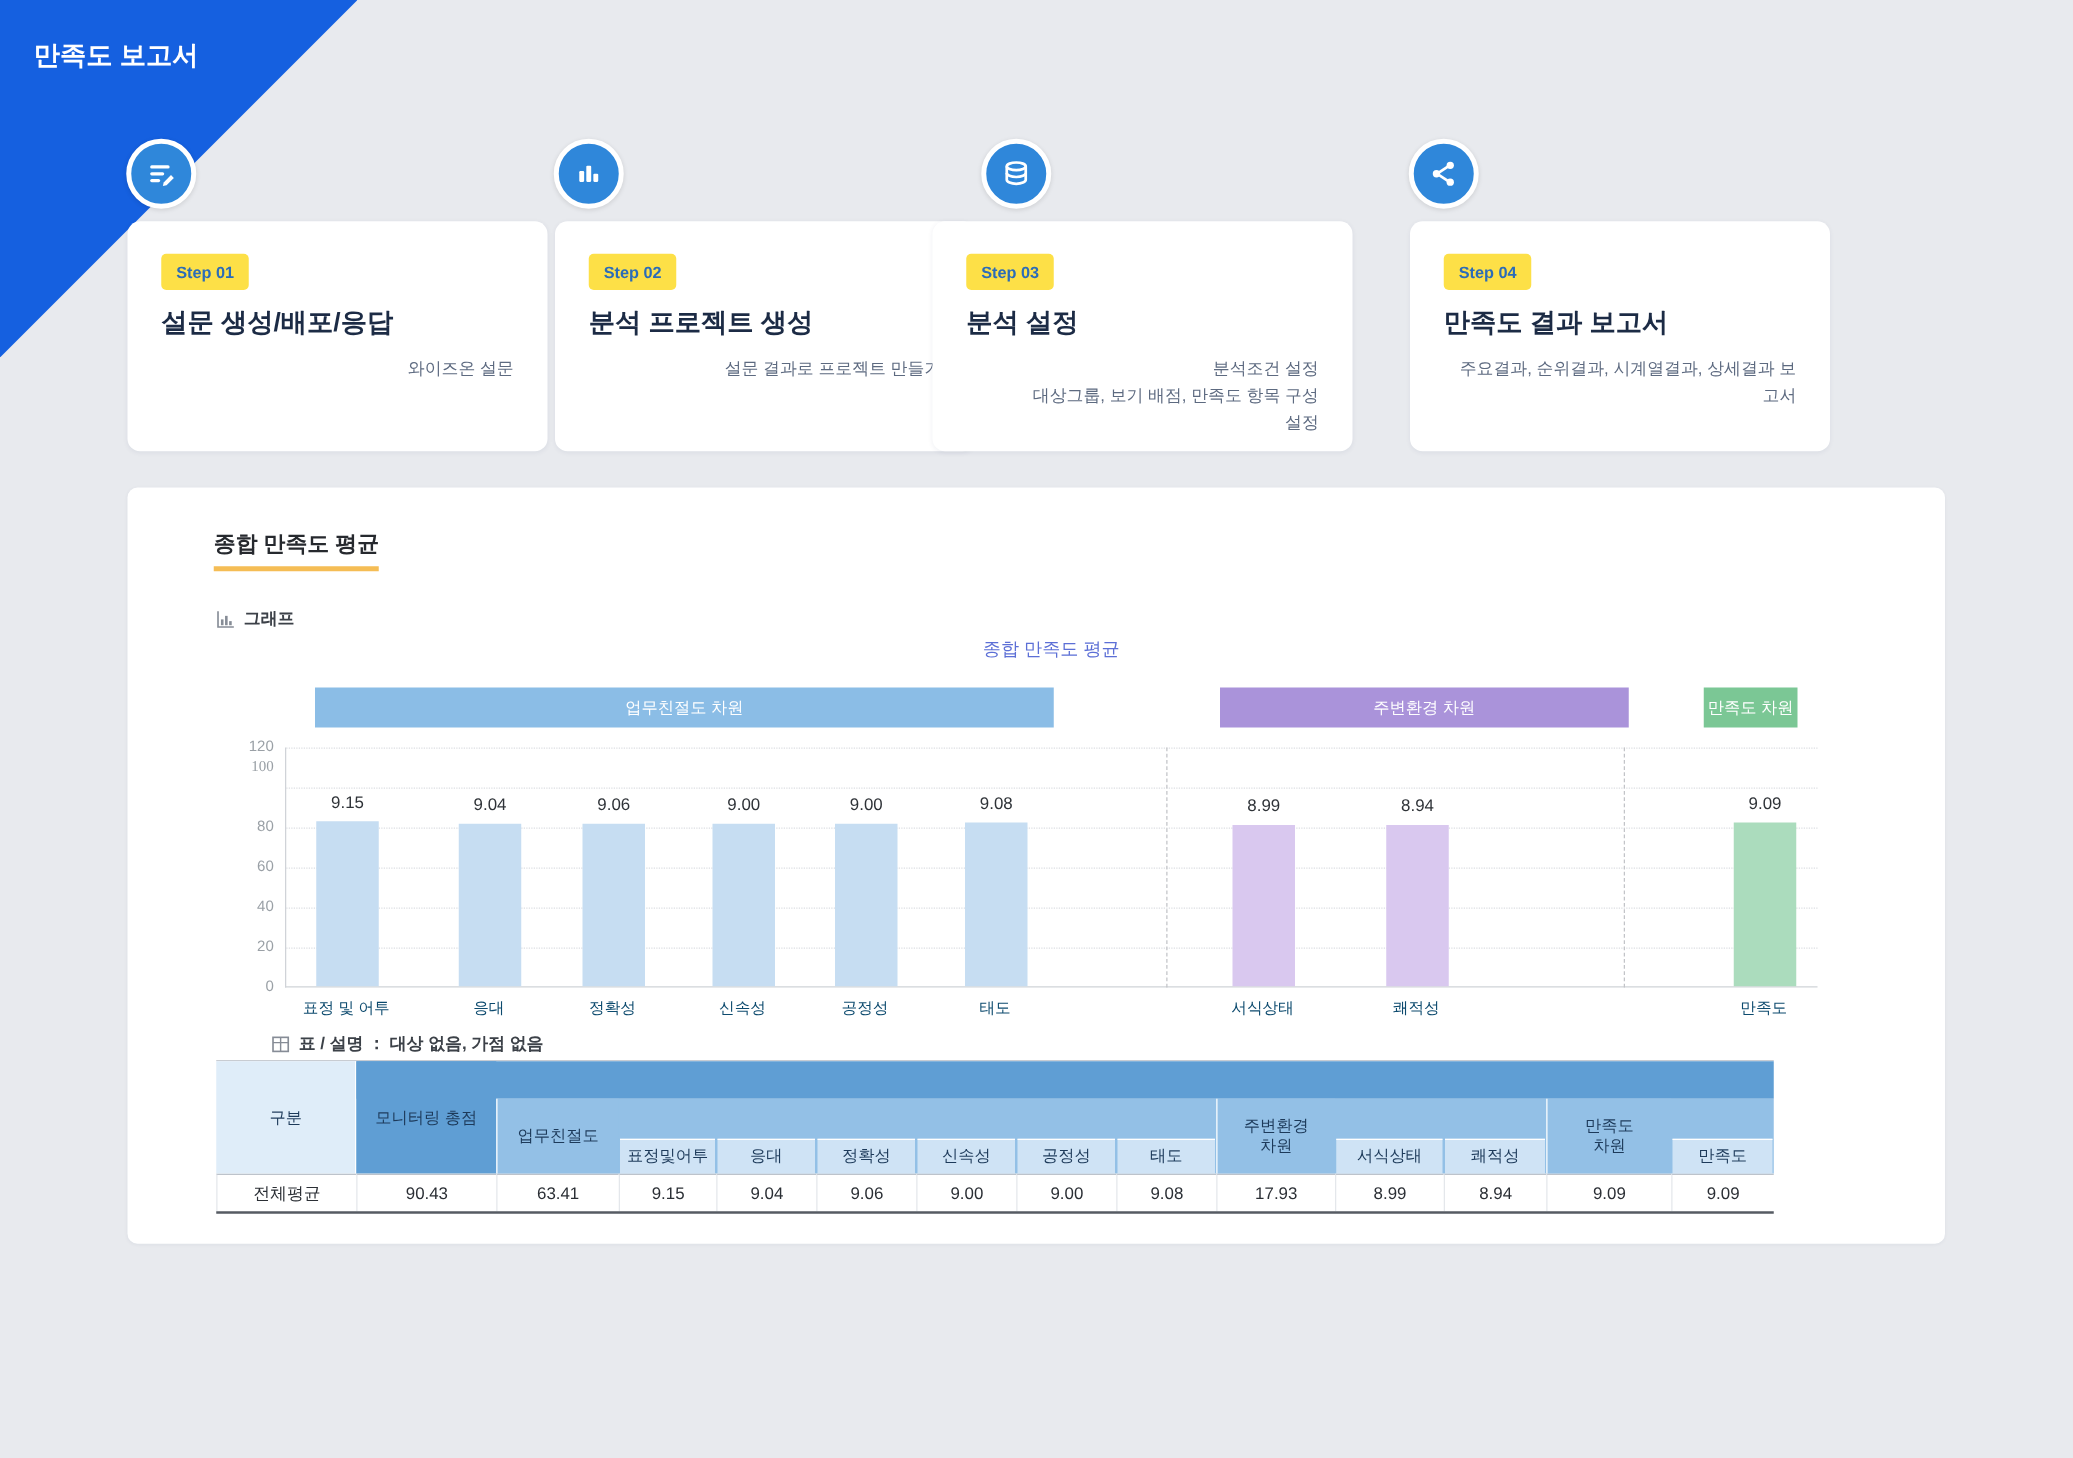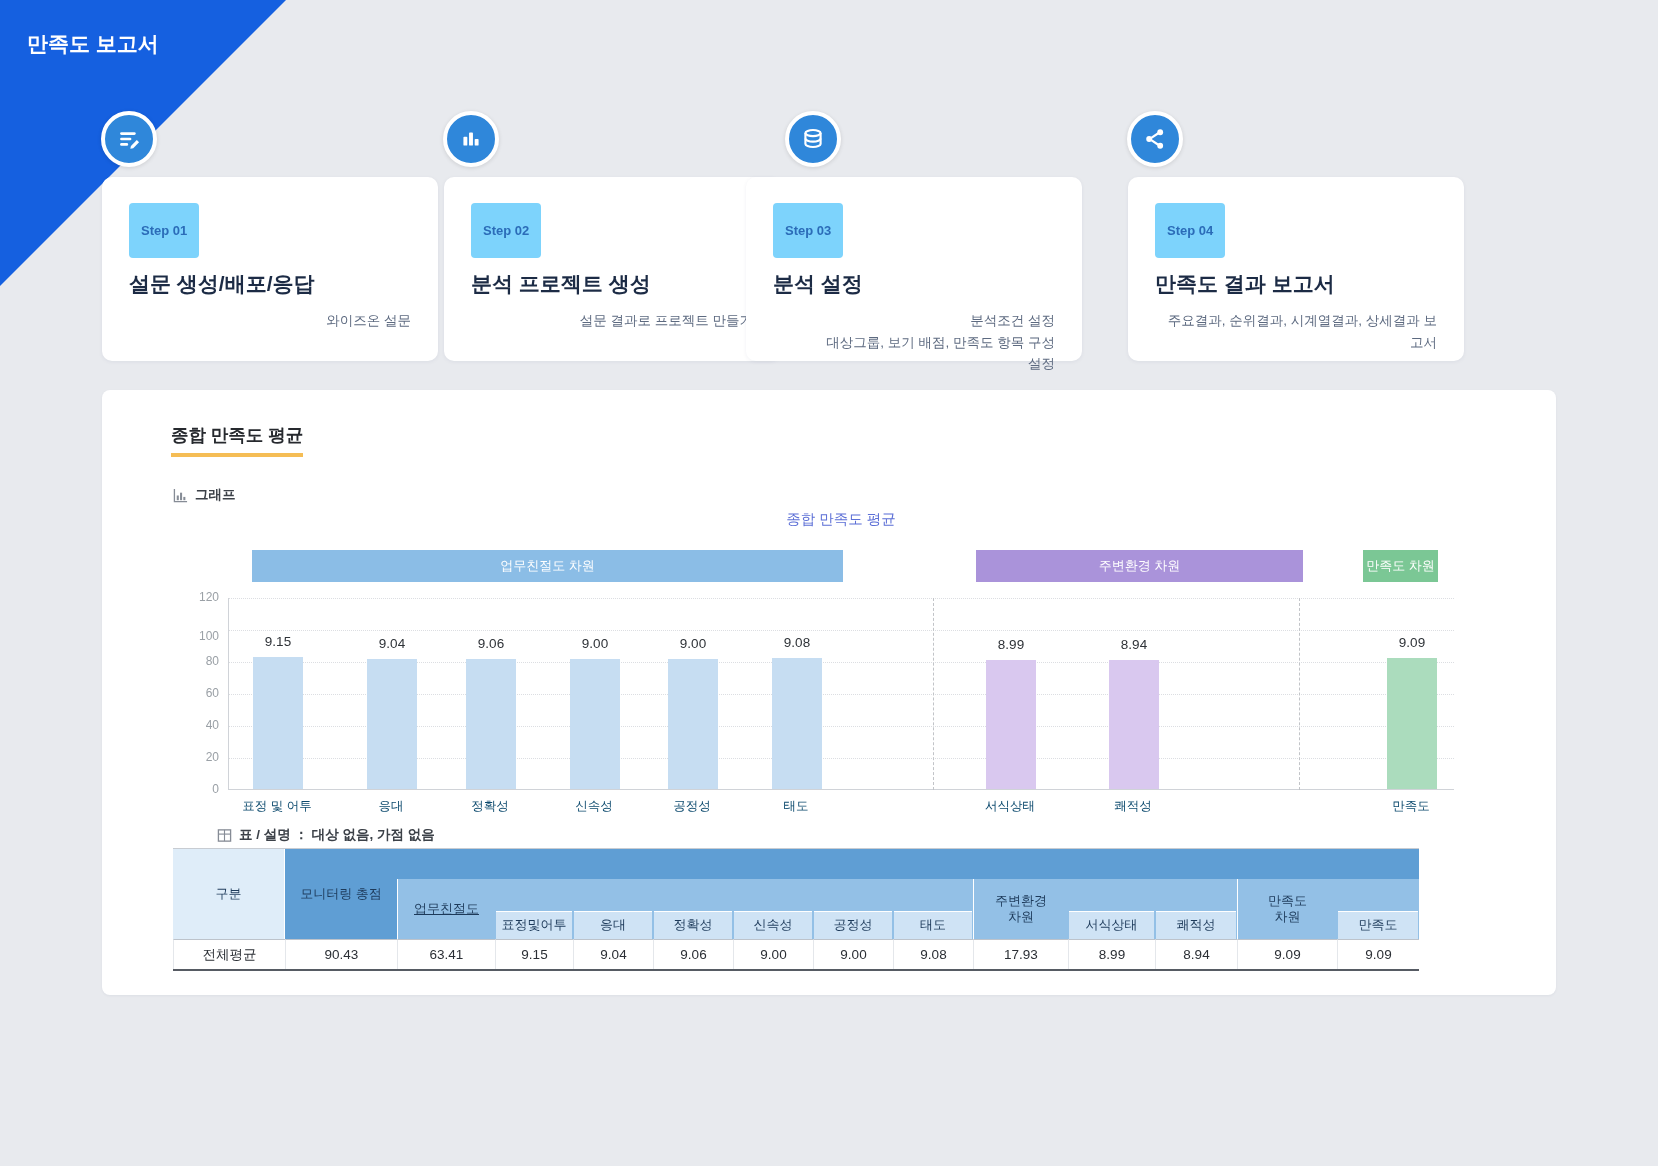--- a/index.html
+++ b/index.html
@@ -8,22 +8,22 @@
   .page { position:relative; width:1658px; height:1166px; background:#e8eaee; overflow:hidden; }
 
   
   .corner-banner { position:absolute; left:0; top:0; width:286px; height:286px;
     background:#1560e0; clip-path:polygon(0 0,100% 0,0 100%); z-index:1; }
   .banner-title { position:absolute; left:27px; top:30px; color:#fff; font-size:21px; font-weight:700; }
 
   
   .card { position:absolute; top:177px; width:336px; height:184px; background:#fff;
     border-radius:10px; box-shadow:0 1px 4px rgba(20,40,80,.06); z-index:2; }
-  .badge { display:inline-block; margin:26px 0 0 27px; background:#7dd3fc; color:#2b6cb8;
-    font-size:13px; font-weight:700; padding:20px 12px; border-radius:4px; }
+  .badge { display:inline-block; margin:26px 0 0 27px; background:#fde047; color:#2b6cb8;
+    font-size:13px; font-weight:700; padding:7px 12px; border-radius:4px; }
   .card-title { margin:12px 0 0 27px; color:#1c2b45; font-size:21px; font-weight:700; }
   .card-desc { margin:12px 27px 0 27px; color:#5d6a80; font-size:13.5px; line-height:1.6; white-space:pre-line;text-align:right; }
   .step-icon { position:absolute; top:111px; width:56px; height:56px; border-radius:50%;
     background:#2f87da; border:4px solid #fff; z-index:3; box-shadow:0 1px 4px rgba(0,0,0,.12);
     display:flex; align-items:center; justify-content:center; }
   .step-icon svg { width:26px; height:26px; }
 
   
   .panel { position:absolute; left:102px; top:390px; width:1454px; height:605px;
     background:#fff; border-radius:8px; box-shadow:0 1px 3px rgba(20,40,80,.05); }
@@ -146,21 +146,21 @@
           <div class="ytick" style="top: 184px;">0</div>
           <div class="gridline" style="top: 160px;"></div>
           <div class="ytick" style="top: 152px;">20</div>
           <div class="gridline" style="top: 128px;"></div>
           <div class="ytick" style="top: 120px;">40</div>
           <div class="gridline" style="top: 96px;"></div>
           <div class="ytick" style="top: 88px;">60</div>
           <div class="gridline" style="top: 64px;"></div>
           <div class="ytick" style="top: 56px;">80</div>
           <div class="gridline" style="top: 32px;"></div>
-          <div class="ytick" style="top: 31px;">100</div>
+          <div class="ytick" style="top: 8px; font-family: Liberation Serif, serif;">100</div>
           <div class="gridline" style="top: 0px;"></div>
           <div class="ytick" style="top: -8px;">120</div>
           <div class="vsep" style="left: 704px;"></div>
           <div class="vsep" style="left: 1070px;"></div>
           <div class="bar" style="left: 24px; width: 50px; height: 132px; background: rgb(198, 221, 242);"></div>
           <div class="bar-value" style="left: 9px; bottom: 140px;">9.15</div>
           <div class="bar" style="left: 138px; width: 50px; height: 130px; background: rgb(198, 221, 242);"></div>
           <div class="bar-value" style="left: 123px; bottom: 138px;">9.04</div>
           <div class="bar" style="left: 237px; width: 50px; height: 130px; background: rgb(198, 221, 242);"></div>
           <div class="bar-value" style="left: 222px; bottom: 138px;">9.06</div>
@@ -197,21 +197,21 @@
         <line x1="8" y1="2" x2="8" y2="14" stroke="#868c96" stroke-width="1.2"></line>
       </svg>
       <span>표 / 설명 ： 대상 없음, 가점 없음</span>
     </div>
 
     <div class="tbl" id="tbl">
         <div style="position: absolute; left: 112px; top: 0px; width: 1134px; height: 30px; background: rgb(95, 158, 212);"></div>
         <div style="position: absolute; left: 224px; top: 30px; width: 1022px; height: 60px; background: rgb(147, 192, 230);"></div>
         <div class="hc" style="left: 0px; top: 0px; width: 112px; height: 90px; background: rgb(223, 237, 249); border-right: 1px solid rgb(255, 255, 255);">구분</div>
         <div class="hc" style="left: 112px; top: 0px; width: 112px; height: 90px; background: rgb(95, 158, 212);">모니터링 총점</div>
-        <div class="hc" style="left: 224px; top: 30px; width: 98px; height: 60px; background: rgb(147, 192, 230); border-left: 1px solid rgb(255, 255, 255); text-decoration: underline;">업무친절도</div>
+        <div class="hc" style="left: 224px; top: 30px; width: 98px; height: 60px; background: rgb(147, 192, 230); border-left: 1px solid rgb(255, 255, 255);">업무친절도</div>
         <div class="hc" style="left: 323px; top: 62px; width: 76px; height: 28px; background: rgb(207, 227, 245); border-top: 1px solid rgb(255, 255, 255);">표정및어투</div>
         <div class="hc" style="left: 401px; top: 62px; width: 78px; height: 28px; background: rgb(207, 227, 245); border-top: 1px solid rgb(255, 255, 255);">응대</div>
         <div class="hc" style="left: 481px; top: 62px; width: 78px; height: 28px; background: rgb(207, 227, 245); border-top: 1px solid rgb(255, 255, 255);">정확성</div>
         <div class="hc" style="left: 561px; top: 62px; width: 78px; height: 28px; background: rgb(207, 227, 245); border-top: 1px solid rgb(255, 255, 255);">신속성</div>
         <div class="hc" style="left: 641px; top: 62px; width: 78px; height: 28px; background: rgb(207, 227, 245); border-top: 1px solid rgb(255, 255, 255);">공정성</div>
         <div class="hc" style="left: 721px; top: 62px; width: 78px; height: 28px; background: rgb(207, 227, 245); border-top: 1px solid rgb(255, 255, 255);">태도</div>
         <div class="hc" style="left: 800px; top: 30px; width: 95px; height: 60px; background: rgb(147, 192, 230); border-left: 1px solid rgb(255, 255, 255);">주변환경
 차원</div>
         <div class="hc" style="left: 896px; top: 62px; width: 85px; height: 28px; background: rgb(207, 227, 245); border-top: 1px solid rgb(255, 255, 255);">서식상태</div>
         <div class="hc" style="left: 983px; top: 62px; width: 80px; height: 28px; background: rgb(207, 227, 245); border-top: 1px solid rgb(255, 255, 255);">쾌적성</div>

